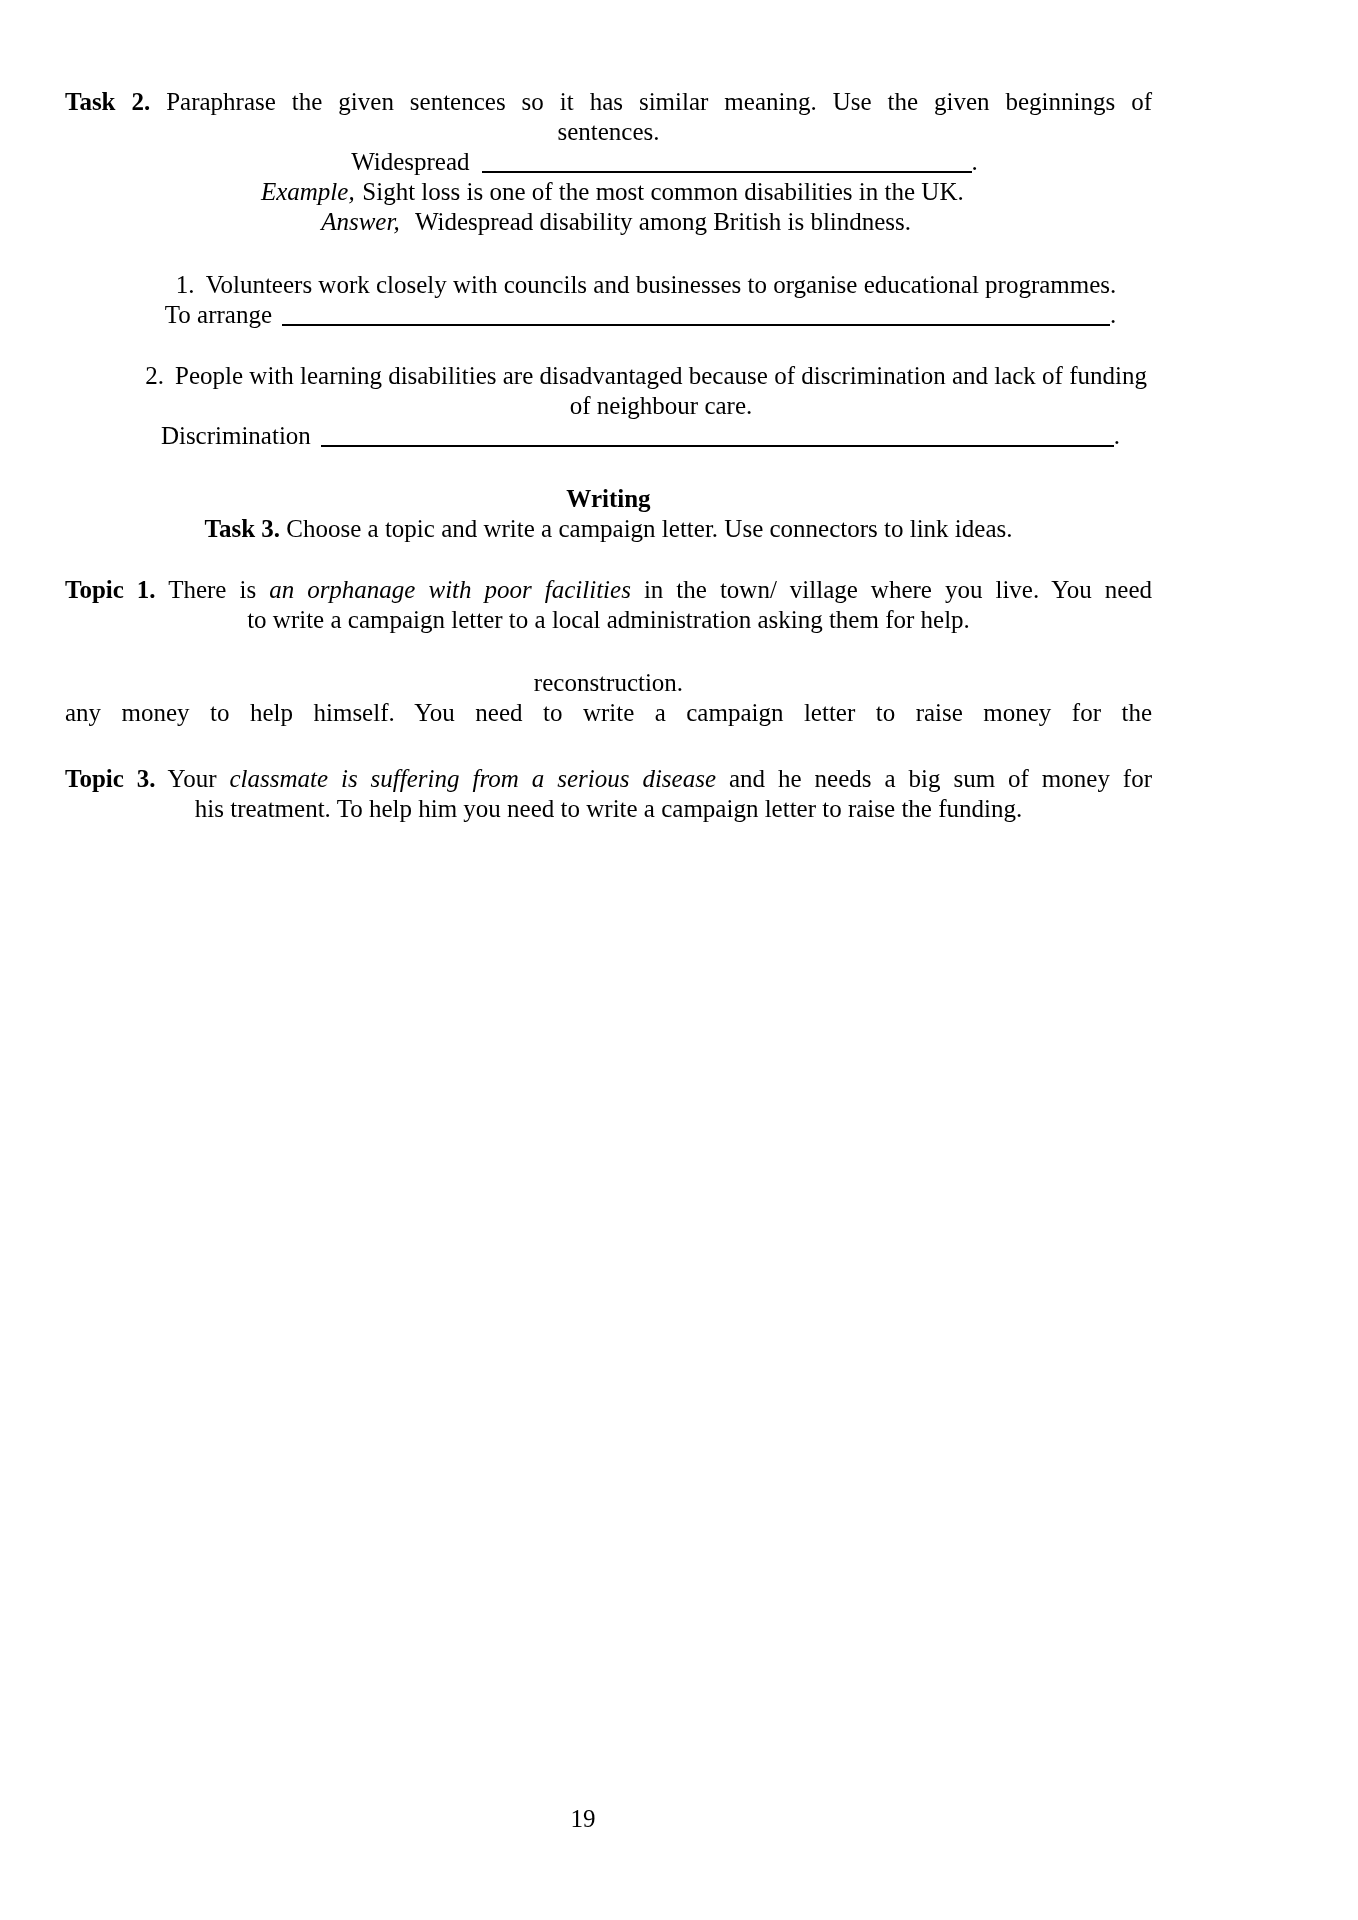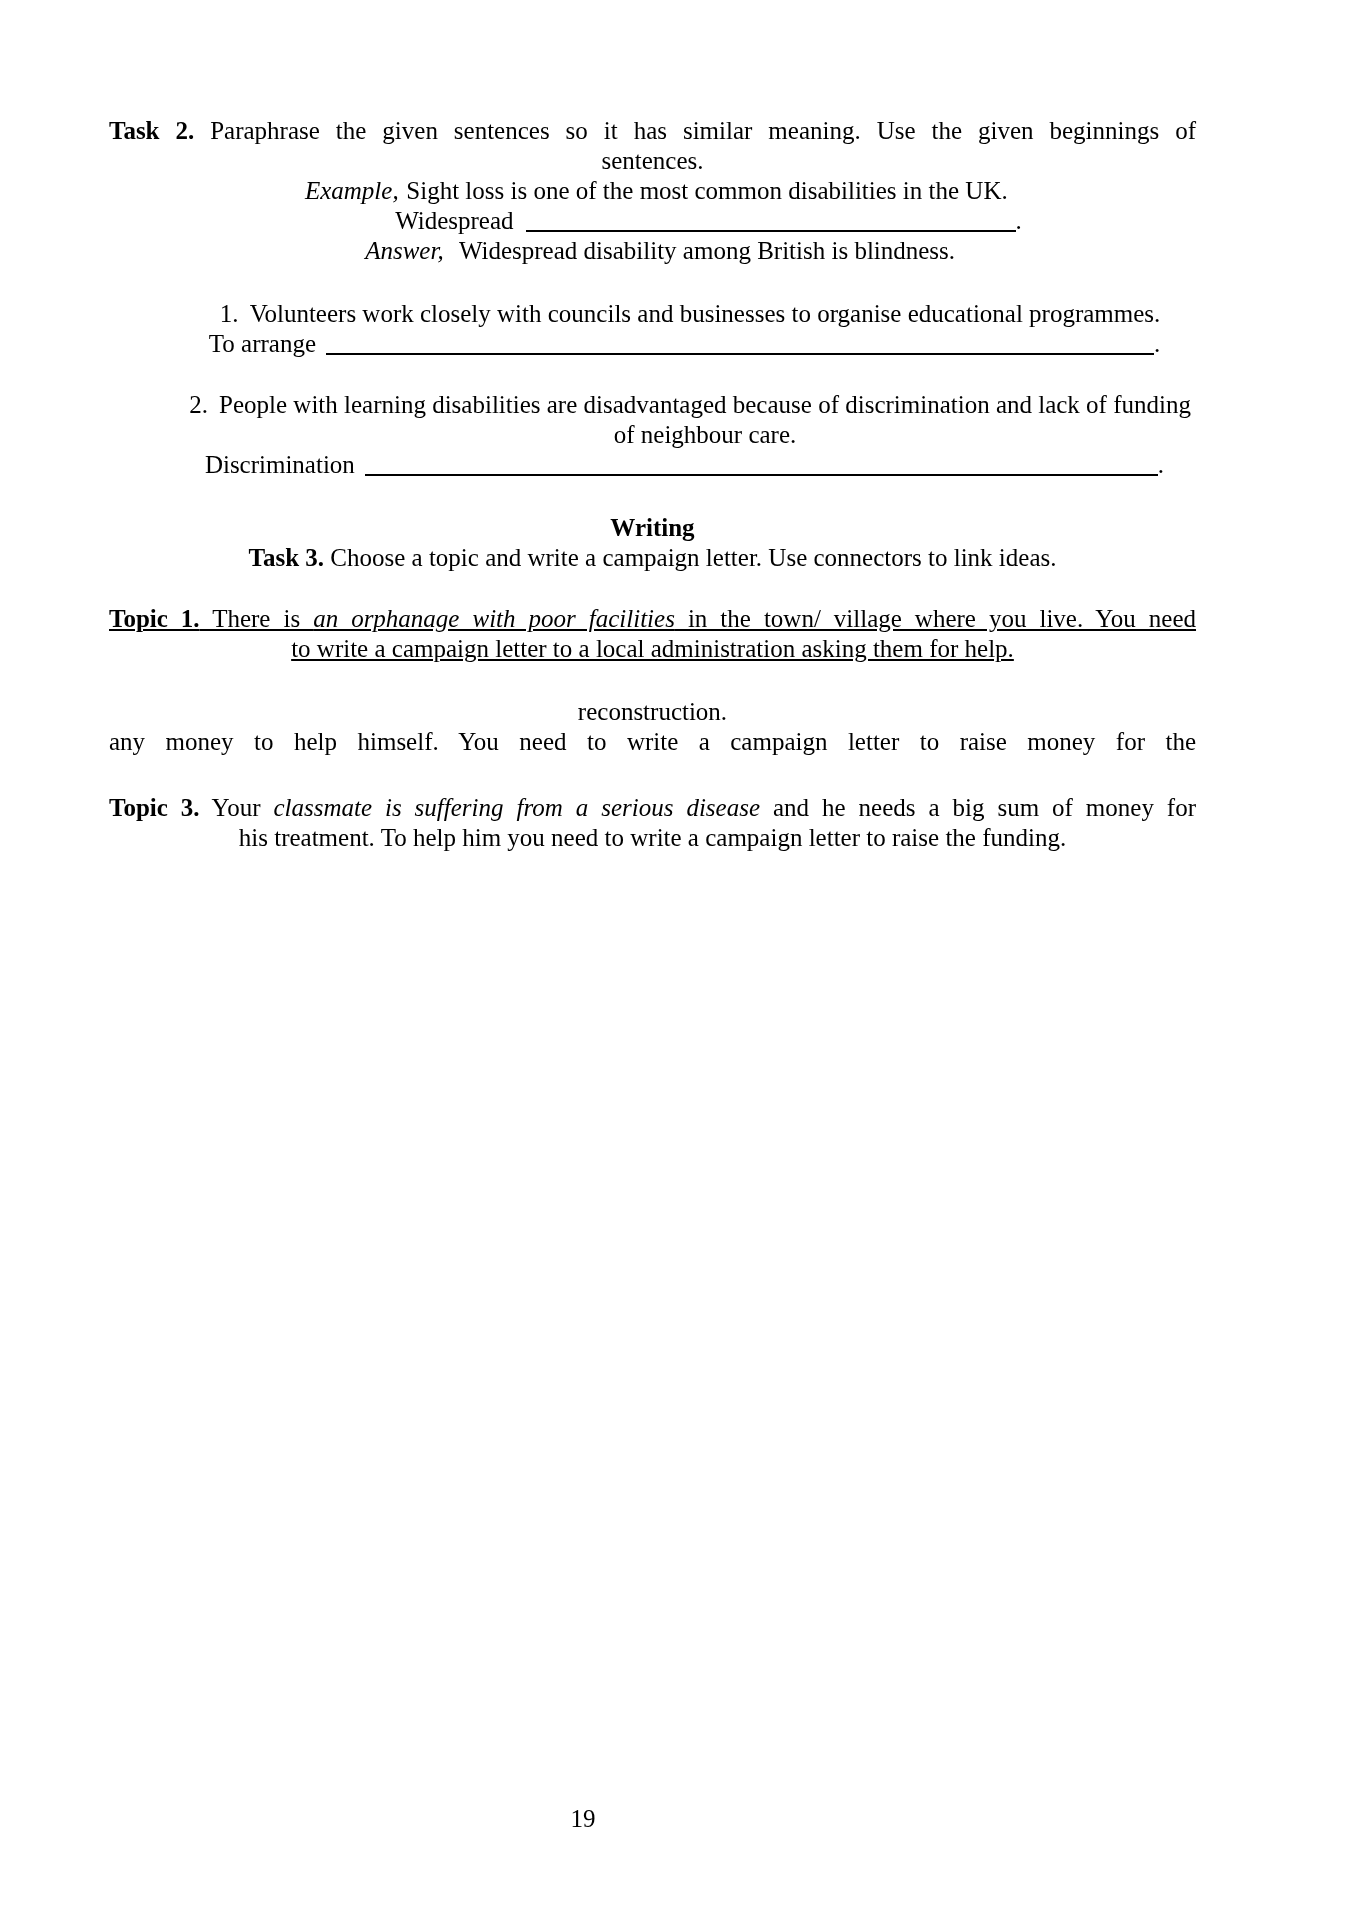--- a/index.html
+++ b/index.html
@@ -7,23 +7,23 @@
     width: 1358px; height: 1920px;
     background: #ffffff;
     color: #000000;
     font-family: "Liberation Serif", "DejaVu Serif", serif;
     font-size: 25px;
     overflow: hidden;
     position: relative;
   }
   .content {
     position: relative;
-    margin-left: 109px;
+    margin-left: 65px;
     width: 1087px;
-    padding-top: 116px;
+    padding-top: 87px;
   }
   .line {
     line-height: 30px;
     white-space: nowrap;
     text-align: center;
   }
   
   .line.stretch {
     white-space: normal;
     text-align: justify;
@@ -50,21 +50,21 @@
     vertical-align: baseline;
     transform: translateY(3px);
     margin-left: 10px;
   }
   .blank-widespread { width: 490px; margin-left: 12px; }
   .blank-arrange { width: 828px; }
   .blank-discrimination { width: 793px; }
   .gap-item1 { margin-top: 33px; }
   .gap-item2 { margin-top: 31px; }
   .gap-writing { margin-top: 33px; }
-  .gap-topic1 { margin-top: 31px; text-decoration: underline; }
+  .gap-topic1 { margin-top: 31px; }
   .gap-topic2 { margin-top: 33px; }
   .gap-topic3 { margin-top: 36px; }
   .page-number {
     position: absolute;
     top: 1804px;
     left: 0;
     width: 1166px;
     text-align: center;
     line-height: 30px;
   }
@@ -75,25 +75,25 @@
 <div class="page">
   <main class="content">
 
     <section>
       <div class="line stretch">
         <b>Task 2.</b><span> Paraphrase the given sentences so it has similar meaning. Use the given beginnings of</span>
       </div>
       <div class="line">
         <span>sentences.</span>
       </div>
+      <div class="line indent-example">
+        <span>Widespread</span><span class="blank blank-widespread"></span><span>.</span>
+      </div>
       <div class="line">
         <i class="lead-label">Example,</i><span>Sight loss is one of the most common disabilities in the UK.</span>
-      </div>
-      <div class="line indent-example">
-        <span>Widespread</span><span class="blank blank-widespread"></span><span>.</span>
       </div>
       <div class="line">
         <i class="lead-label">Answer,</i><span>Widespread disability among British is blindness.</span>
       </div>
     </section>
 
     <section class="list-block gap-item1">
       <div class="line">
         <span class="num">1.</span><span>Volunteers work closely with councils and businesses to organise educational programmes.</span>
       </div>

